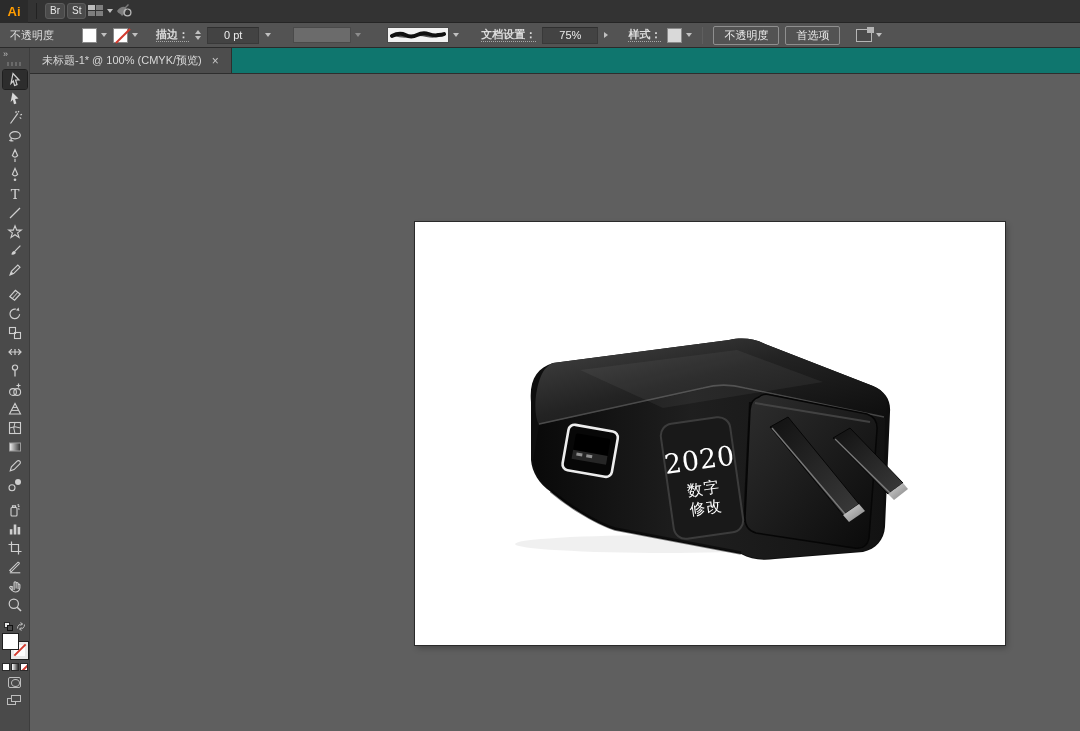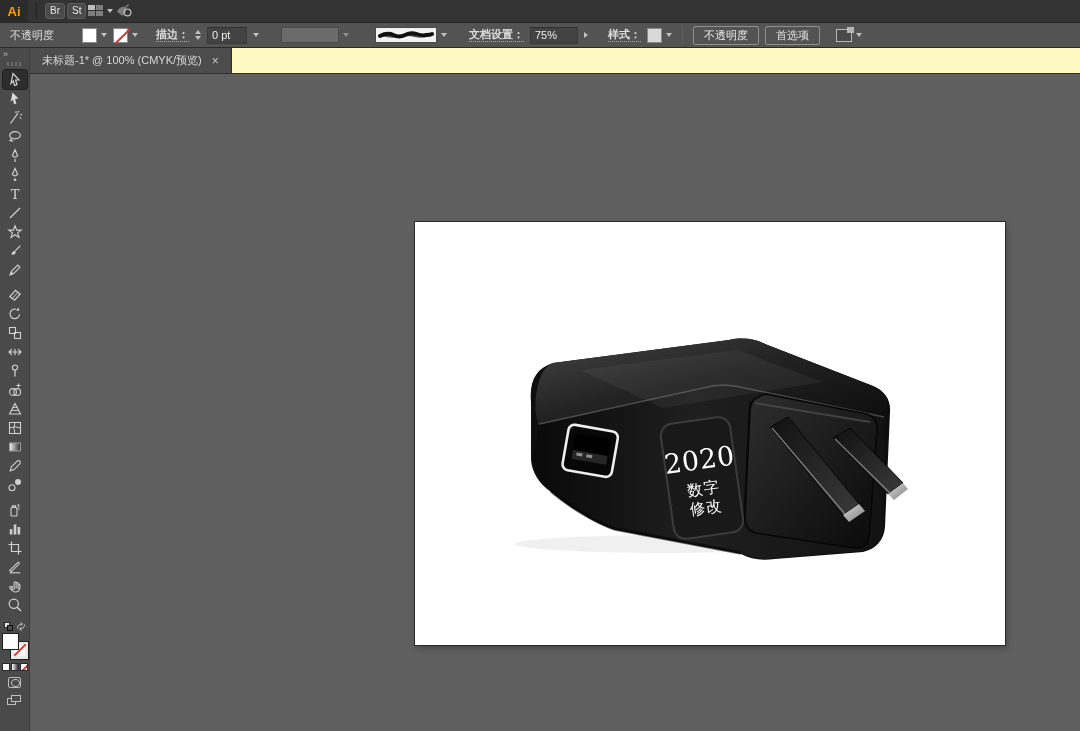--- a/index.html
+++ b/index.html
@@ -30,21 +30,21 @@
   
   .controlbar { height:25px; background:#535353; border-bottom:1px solid #2a2a2a;
     display:flex; align-items:center; color:#dcdcdc; font-size:11px; flex:0 0 25px; padding-left:10px; gap:6px; }
   .cb-sep { width:1px; height:17px; background:#454545; border-right:1px solid #5f5f5f; margin:0 4px; }
   .cb-label { border-bottom:1px dotted #a8a8a8; line-height:13px; cursor:default;font-weight:bold; }
   .swatch { width:15px; height:15px; border:1px solid #8a8a8a; background:#fff; position:relative; }
   .swatch.none::after { content:""; position:absolute; left:-1px; top:6px; width:20px; height:2px;
     background:#d23a2e; transform:rotate(-45deg); }
   .swatch.style-sw { background:#d9d9d9; }
   .field { background:#434343; border:1px solid #393939; border-top-color:#2f2f2f; height:17px;
-    display:flex; align-items:center; padding:0 4px; color:#ececec; min-width:40px;text-align:center; }
+    display:flex; align-items:center; padding:0 16px; color:#ececec; min-width:40px;text-align:center; }
   .stepper { display:flex; flex-direction:column; gap:2px; justify-content:center; }
   .stepper .up { width:0;height:0;border-left:3px solid transparent;border-right:3px solid transparent;border-bottom:4px solid #c0c0c0; }
   .stepper .dn { width:0;height:0;border-left:3px solid transparent;border-right:3px solid transparent;border-top:4px solid #c0c0c0; }
   .drop { display:flex; align-items:center; gap:4px; }
   .wp-box { width:58px; height:16px; background:#6b6b6b; border:1px solid #4a4a4a; }
   .brush-box { width:62px; height:16px; background:#f2f2f2; border:1px solid #4a4a4a; display:flex; align-items:center; }
   .cb-btn { background:transparent; border:1px solid #8f8f8f; border-radius:2px; color:#e8e8e8;
     font-size:11px; height:19px; padding:0 10px; font-family:inherit; }
   .panel-icon { width:16px; height:13px; border:1px solid #b5b5b5; position:relative; background:#4a4a4a; }
   .panel-icon::after { content:""; position:absolute; right:-3px; top:-3px; width:7px; height:6px;
@@ -78,21 +78,21 @@
   .mode-row .m .rl { position:absolute; left:-2px; top:3px; width:12px; height:1.6px; background:#d23a2e; transform:rotate(-45deg); }
   .dmode { width:13px; height:11px; border:1px solid #bdbdbd; border-radius:2px; margin-bottom:7px; position:relative; }
   .dmode::after { content:""; position:absolute; left:2px; top:1px; width:7px; height:6px; border:1px solid #bdbdbd; border-radius:50%; }
   .smode { width:15px; height:11px; position:relative; margin-bottom:4px; }
   .smode i { position:absolute; border:1px solid #bdbdbd; background:#4a4a4a; }
   .smode i:nth-child(1) { left:0; top:3px; width:9px; height:7px; }
   .smode i:nth-child(2) { left:4px; top:0; width:10px; height:7px; }
 
   
   .doc-area { flex:1; display:flex; flex-direction:column; min-width:0; }
-  .tabbar { height:26px; background:#fef9c3; border-bottom:1px solid #2e2e2e; display:flex; flex:0 0 26px; }
+  .tabbar { height:26px; background:#0f766e; border-bottom:1px solid #2e2e2e; display:flex; flex:0 0 26px; }
   .tab { background:#4d4d4d; color:#d8d8d8; font-size:11px; display:flex; align-items:center;
     gap:10px; padding:0 12px; border-right:1px solid #2e2e2e; }
   .tab-close { color:#c8c8c8; font-size:12px; line-height:10px; cursor:default; }
   .canvas { flex:1; position:relative; background:#5f5f5f; overflow:hidden; }
   .artboard { position:absolute; left:385px; top:148px; width:590px; height:423px;
     background:#ffffff; outline:1px solid #2a2a2a; box-shadow:2px 3px 6px rgba(0,0,0,0.28); }
   .artboard svg { position:absolute; inset:0; }
 </style>
 </head>
 <body>

